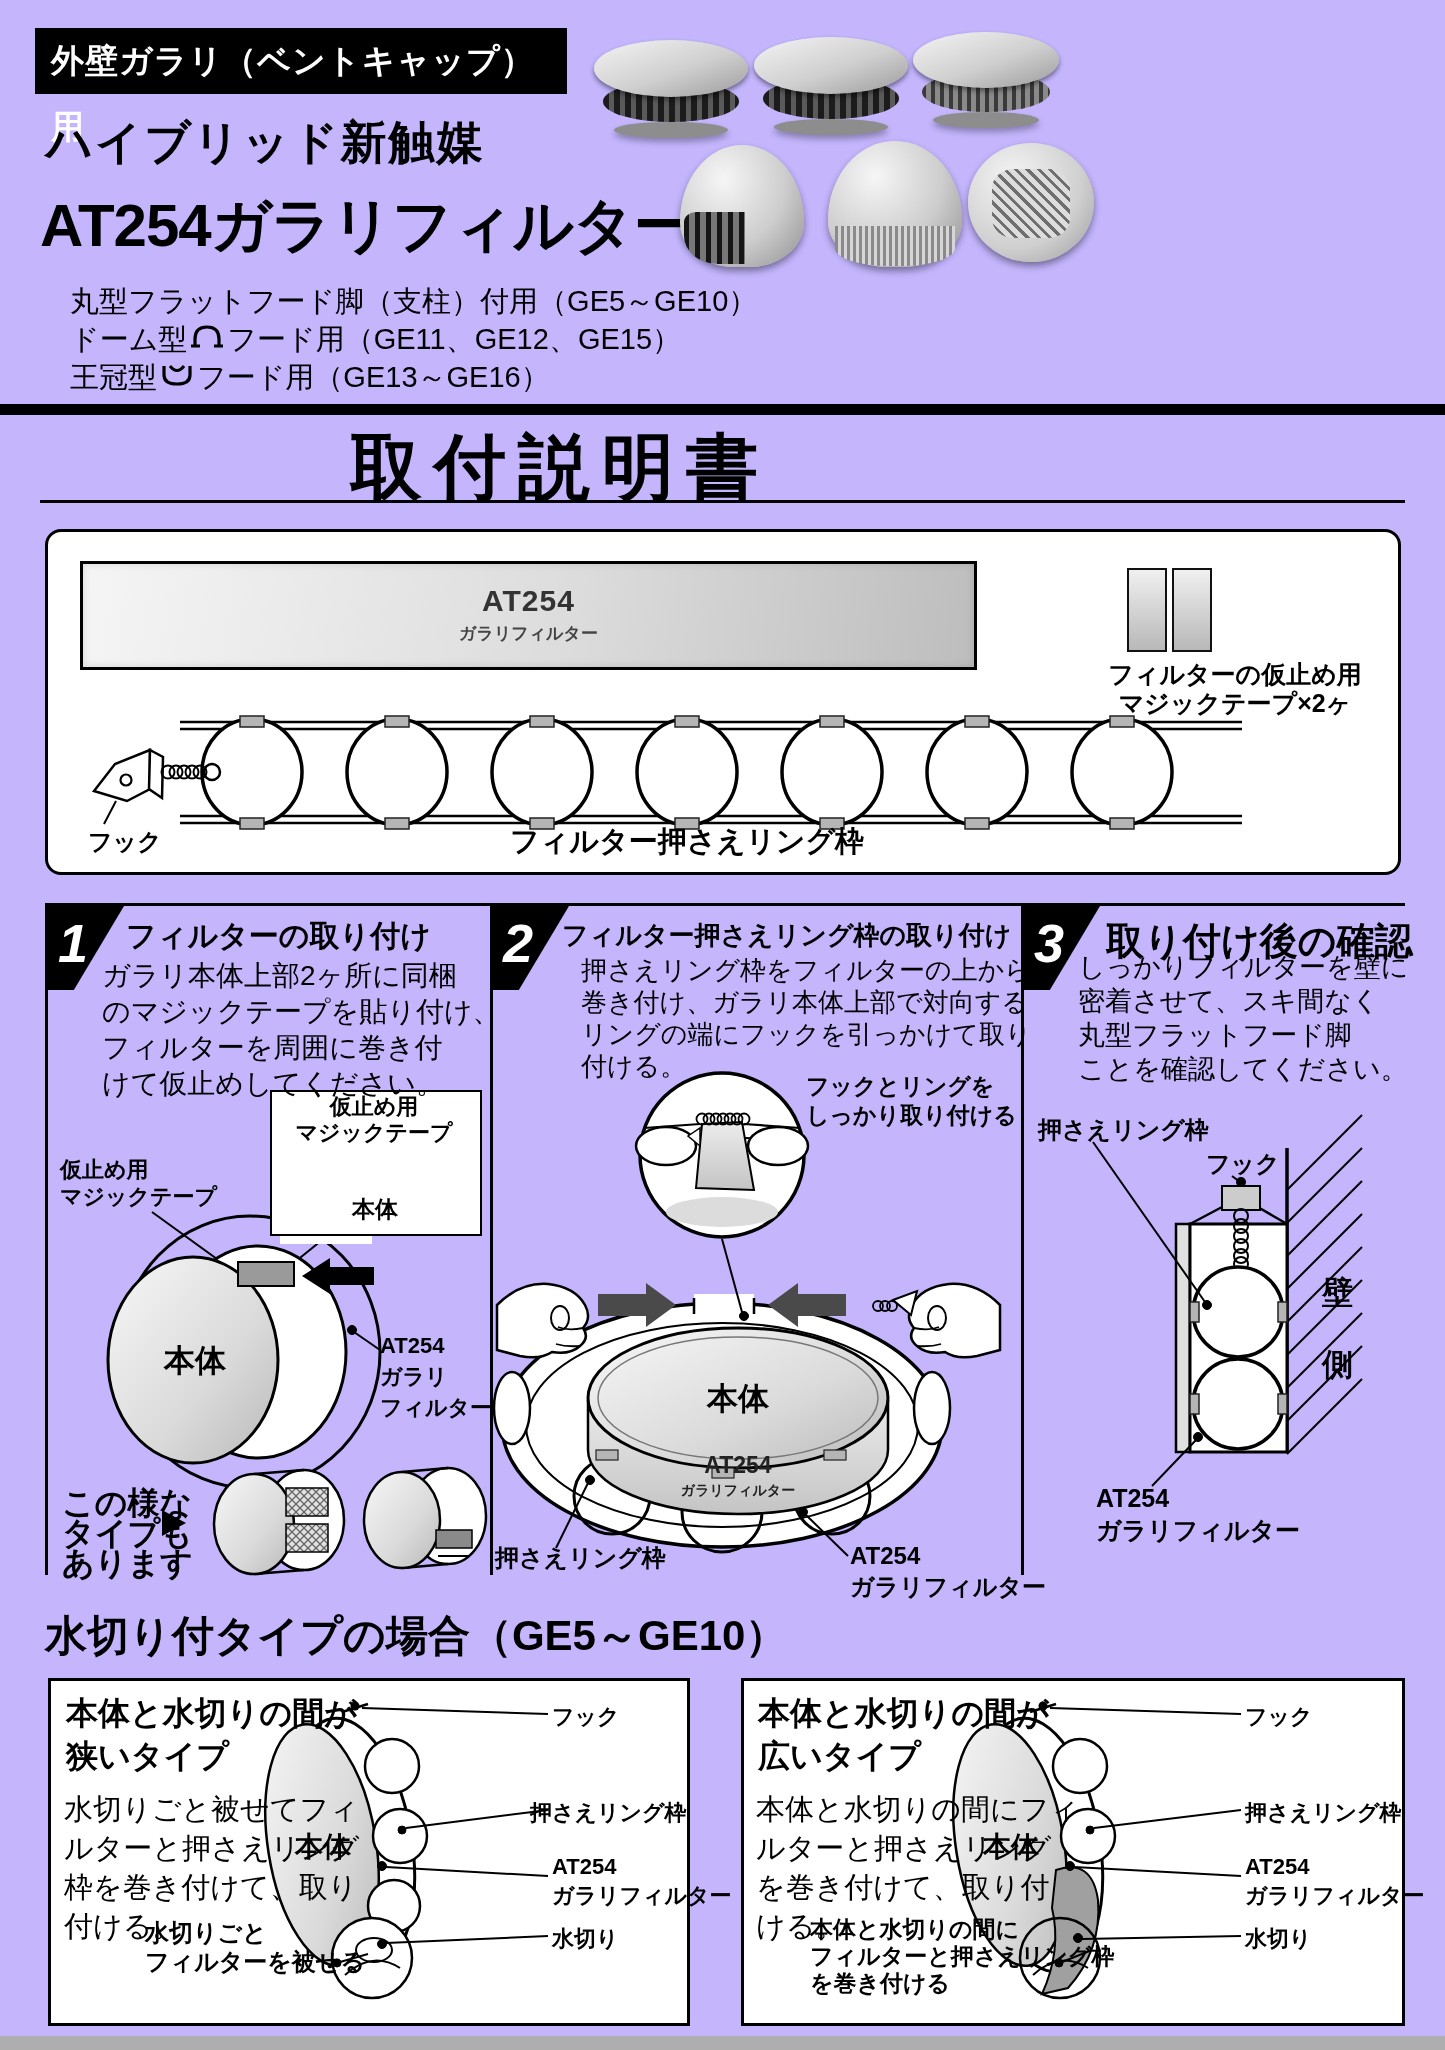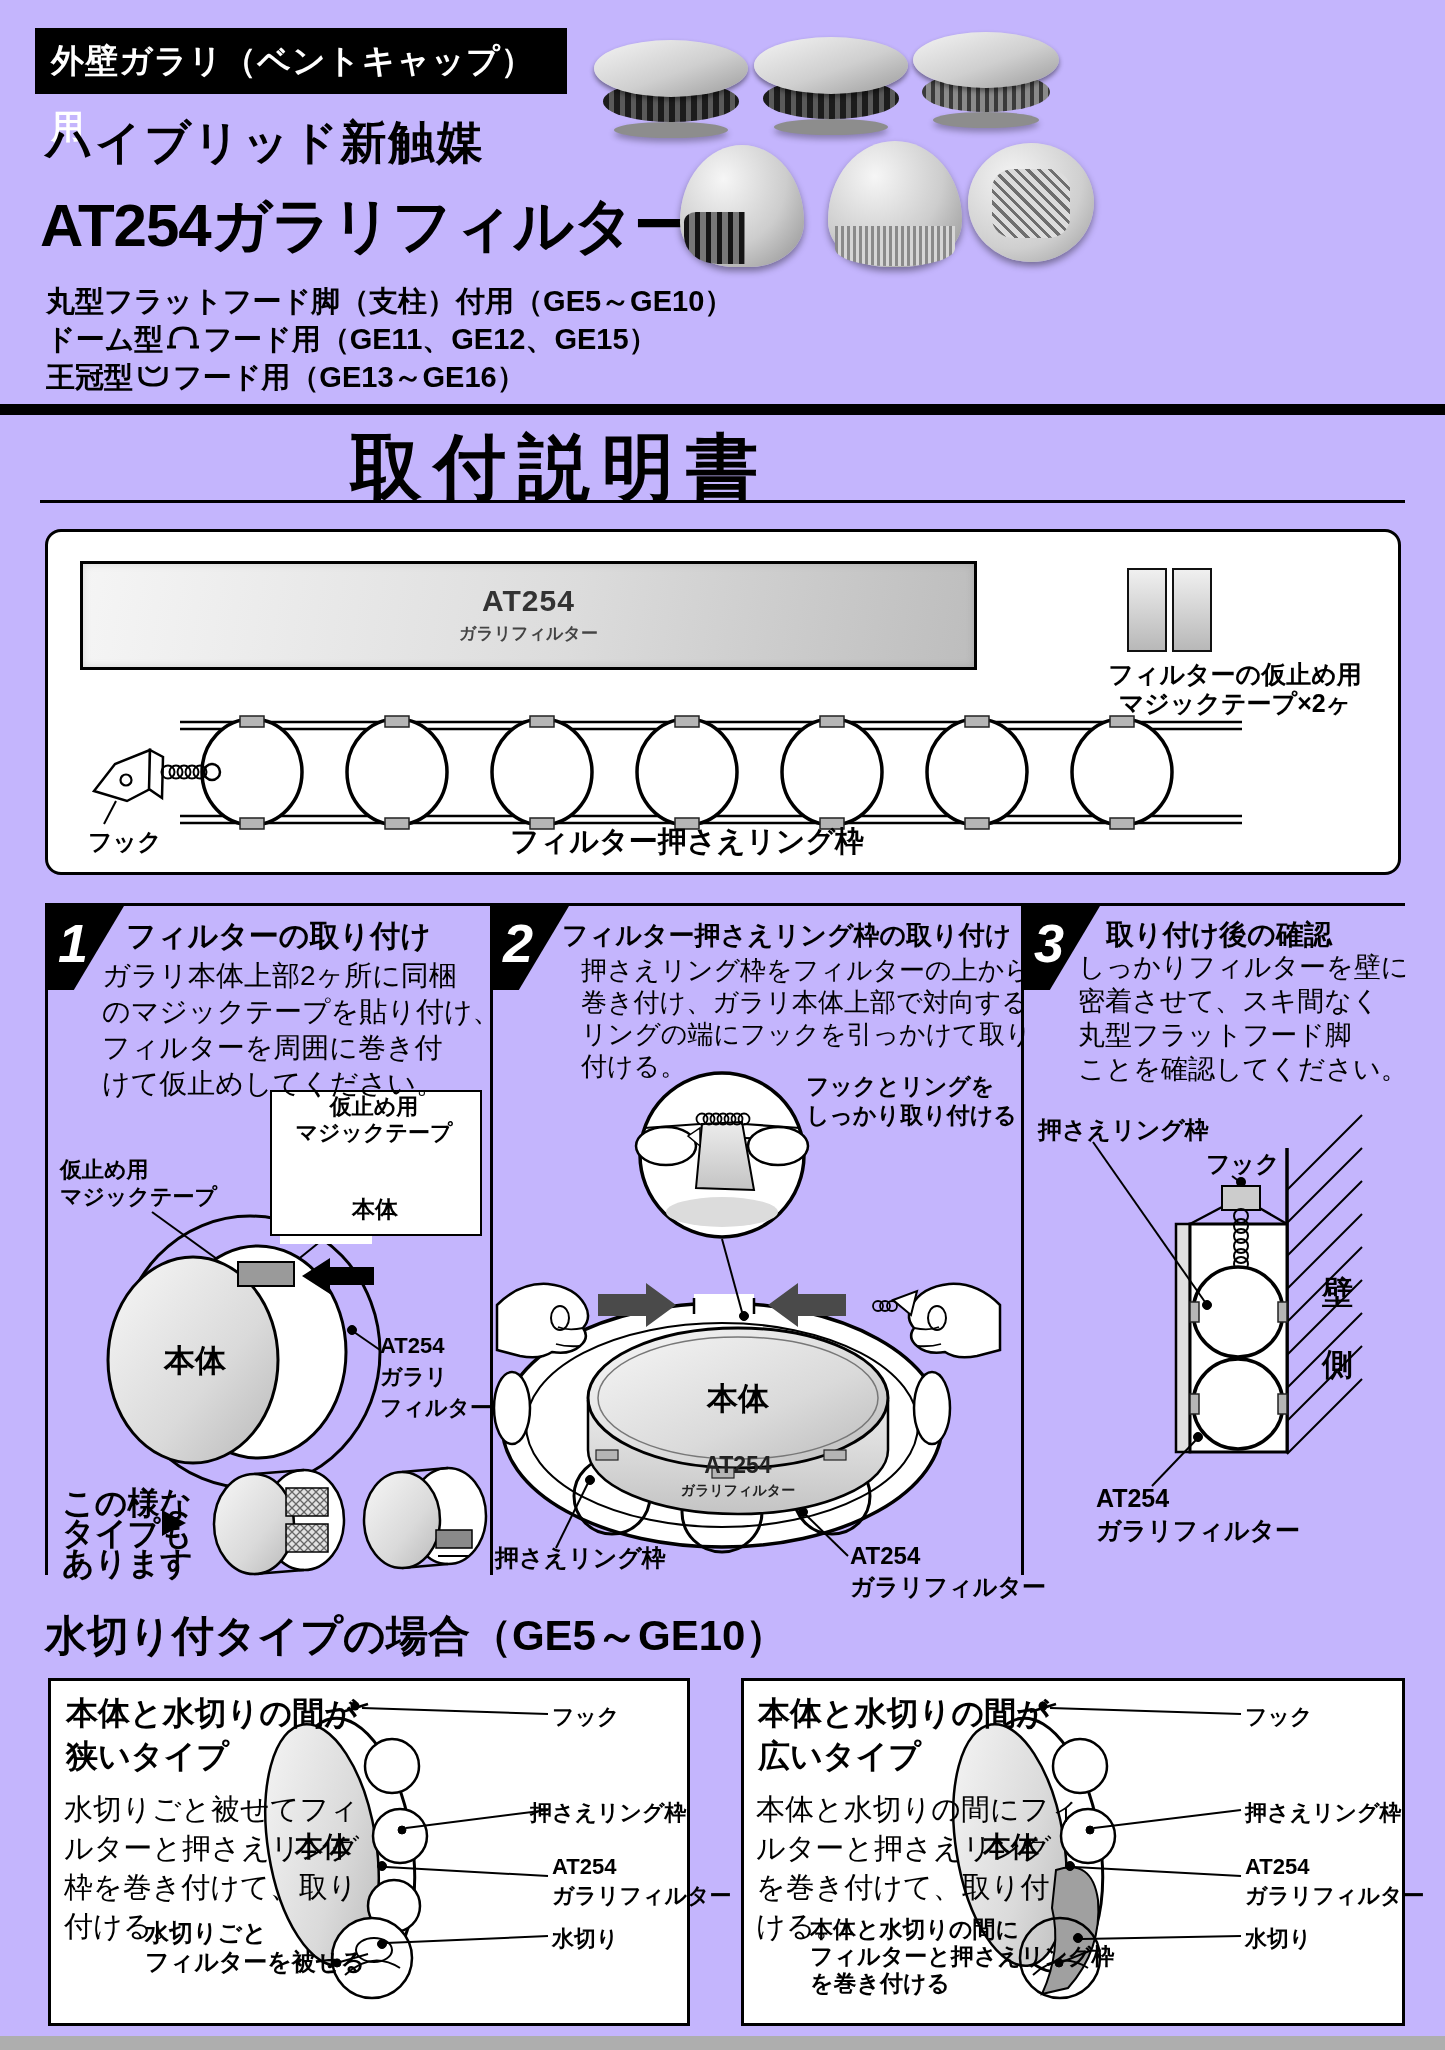--- a/index.html
+++ b/index.html
@@ -8,21 +8,21 @@
   .abs{position:absolute;}
   .nw{white-space:nowrap;}
   .c{text-align:center;}
   #art{position:absolute;left:0;top:0;z-index:1;}
   .txt{z-index:2;}
   .rule{background:#000;z-index:2;}
   
   .banner{background:#000;color:#fff;font-size:33px;font-weight:700;line-height:66px;padding-left:16px;letter-spacing:1px;}
   .catalyst{font-family:"Liberation Serif",serif;font-size:46px;font-weight:700;letter-spacing:2px;}
   .product{font-size:60px;font-weight:700;letter-spacing:-1px;}
-  .spec{font-size:29px;font-weight:700;display:flex;align-items:center;gap:2px;}
+  .spec{font-size:29px;font-weight:400;display:flex;gap:2px;margin-left:24px;}
   .manualtitle{font-size:72px;font-weight:700;letter-spacing:12px;}
   
   .pbox{border:3.5px solid #000;border-radius:16px;background:#fff;}
   .strip{background:linear-gradient(100deg,#f5f5f5,#dcdcdc 55%,#bdbdbd);border:3px solid #000;box-shadow:inset 0 0 8px rgba(0,0,0,.12);}
   .tape{background:linear-gradient(180deg,#f0f0f0,#b8b8b8);border:2px solid #111;}
   .lbl{font-size:24px;font-weight:600;}
   .lbl22{font-size:22px;font-weight:600;}
   .big{font-size:29px;font-weight:700;}
   
   .badge{width:76px;height:84px;background:#000;clip-path:polygon(0 0,100% 0,34% 100%,0 100%);
@@ -372,21 +372,21 @@
   <div class="abs rule" style="left:45px;top:903px;width:3px;height:672px;"></div>
   <div class="abs rule" style="left:490px;top:903px;width:3px;height:672px;"></div>
   <div class="abs rule" style="left:1021px;top:903px;width:3px;height:672px;"></div>
 
   <div class="abs txt badge" style="left:48px;top:906px;">1</div>
   <div class="abs txt badge" style="left:493px;top:906px;">2</div>
   <div class="abs txt badge" style="left:1024px;top:906px;">3</div>
 
   <div class="abs txt stitle nw" style="left:126px;top:916px;font-size:30px;">フィルターの取り付け</div>
   <div class="abs txt stitle nw" style="left:562px;top:918px;font-size:26px;">フィルター押さえリング枠の取り付け</div>
-  <div class="abs txt stitle nw" style="left:1106px;top:916px;font-size:28px;">取り付け後の確認</div>
+  <div class="abs txt stitle nw" style="left:1106px;top:916px;font-size:38px;">取り付け後の確認</div>
 
   <div class="abs txt sbody" style="left:102px;top:958px;font-size:28px;line-height:36px;font-weight:500;">
     <div>ガラリ本体上部2ヶ所に同梱</div>
     <div>のマジックテープを貼り付け、</div>
     <div>フィルターを周囲に巻き付</div>
     <div>けて仮止めしてください。</div>
   </div>
   <div class="abs txt sbody" style="left:552px;top:954px;font-size:26px;line-height:32px;font-weight:500;margin-left:29px;">
     <div>押さえリング枠をフィルターの上から</div>
     <div>巻き付け、ガラリ本体上部で対向する</div>

